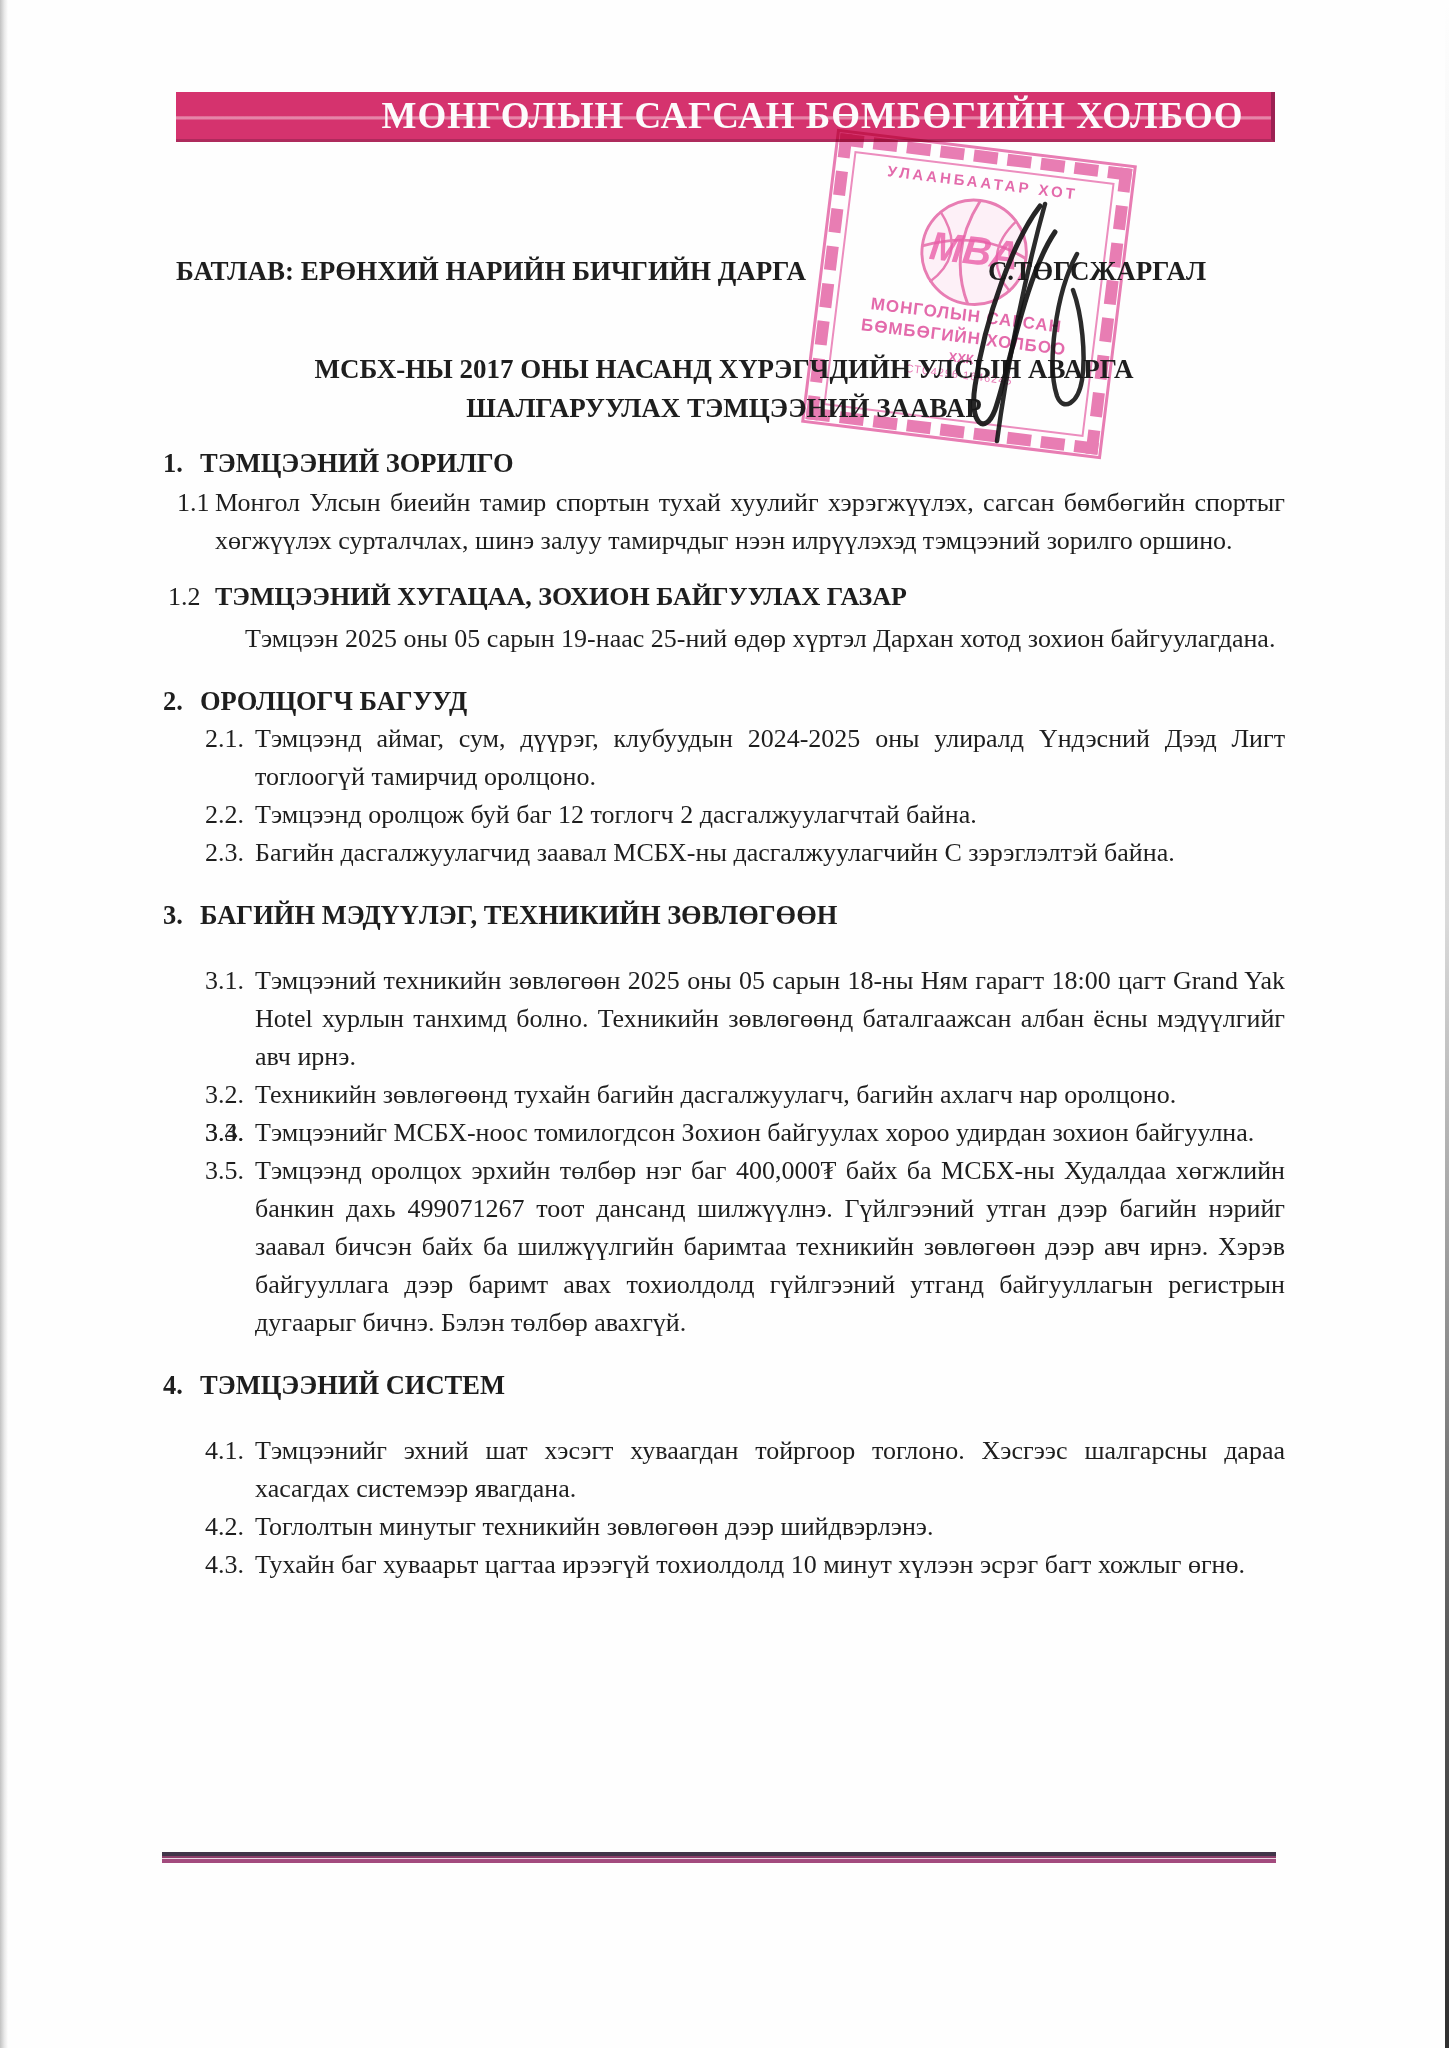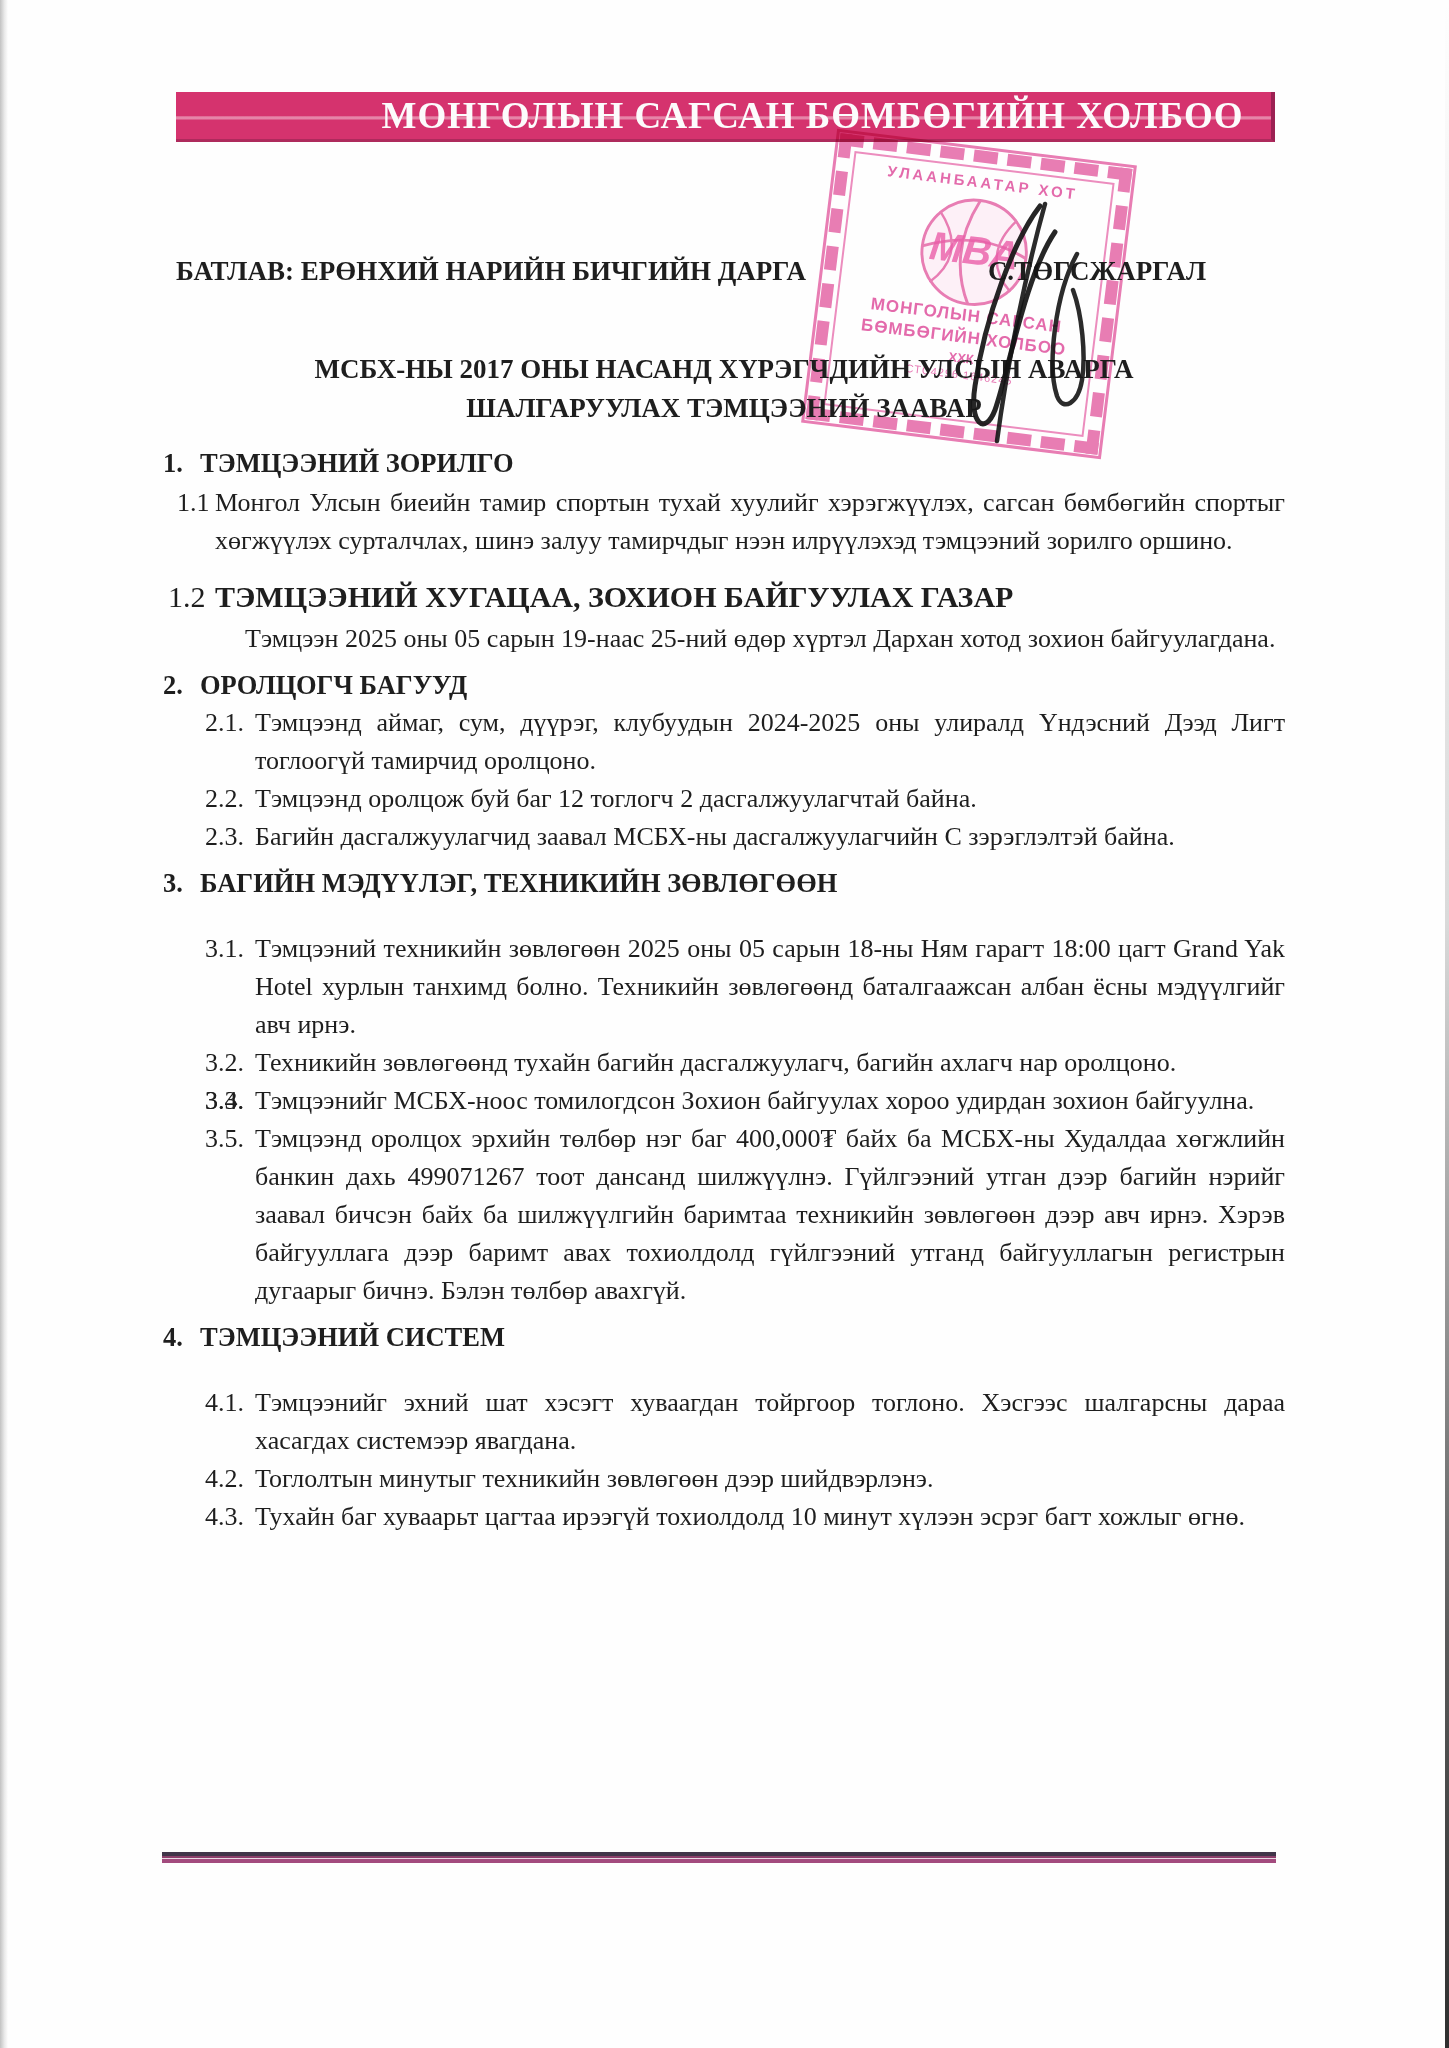--- a/index.html
+++ b/index.html
@@ -47,28 +47,28 @@
   .stamp-org2{position:absolute;top:160px;width:100%;text-align:center;font-size:17px;font-weight:bold;letter-spacing:1px;}
   .stamp-org3{position:absolute;top:183px;width:100%;text-align:center;font-size:13px;font-weight:bold;}
   .stamp-serial{position:absolute;top:201px;width:100%;text-align:center;font-size:11px;letter-spacing:1px;opacity:.9;}
   
   .signature{position:absolute;left:905px;top:196px;width:200px;height:250px;z-index:4;}
   
   .content{
     position:absolute;left:163px;top:436px;width:1122px;z-index:3;
     font-size:26px;line-height:38px;
   }
-  .sec-head{font-weight:bold;font-size:26.5px;margin-top:8px;}
+  .sec-head{font-weight:bold;font-size:26.5px;margin-top:24px;}
   .sec-head:first-child{margin-top:8px;}
   .sec-num{display:inline-block;width:37px;}
   .item{position:relative;padding-left:92px;text-align:justify;}
   .item .inum{position:absolute;left:42px;}
   .item-a{position:relative;padding-left:52px;text-align:justify;}
   .item-a .inum{position:absolute;left:14px;}
-  .sub-head{position:relative;padding-left:52px;font-weight:bold;font-size:30px;margin-top:18px;}
+  .sub-head{position:relative;padding-left:52px;font-weight:bold;font-size:26px;margin-top:18px;}
   .sub-head .inum{position:absolute;left:5px;font-weight:normal;}
   .para-indent{padding-left:82px;margin-top:4px;}
   .gap-top{margin-top:28px;}
   .m2{margin-top:2px;}
   
   .footer-rule{
     position:absolute;left:162px;top:1852px;width:1114px;height:11px;
     background:linear-gradient(to bottom,#413549 0 36%,#8c3f6b 36% 55%,#e8d9e2 55% 68%,#a34b7e 68% 100%);
   }
 </style>

